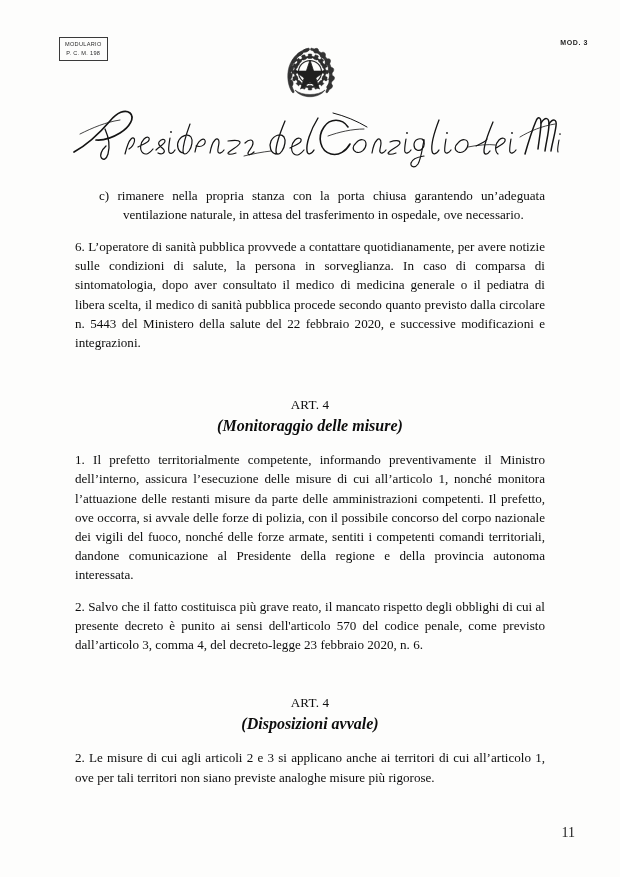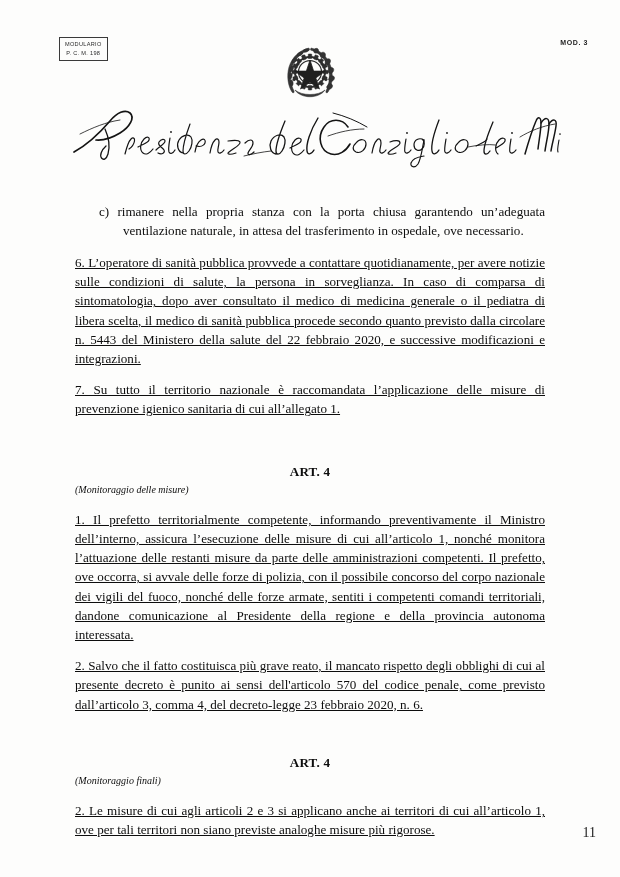--- a/index.html
+++ b/index.html
@@ -74,52 +74,51 @@
     top: 186px;
     width: 470px;
   }
   p.para {
     margin: 0 0 12.5px 0;
     font-size: 13.1px;
     line-height: 1.46;
     text-align: justify;
     text-justify: inter-word;
     hyphens: none;
-    text-decoration: underline;
   }
   p.para.tight { margin-bottom: 6.5px; }
   p.letter-item {
-    margin: 16px 0 13px 0;
+    margin: 0 0 13px 0;
     padding-left: 24px;
     text-indent: -24px;
     margin-left: 24px;
     font-size: 13.1px;
     line-height: 1.46;
     text-align: justify;
   }
   .art-head {
     text-align: center;
     font-size: 13.1px;
-    font-weight: bold;
+    font-weight: normal;
     margin: 22px 0 0 0;
     letter-spacing: 0.2px;
   }
   .art-sub {
-    text-align: left;
-    font-size: 10px;
-    font-weight: normal;
+    text-align: center;
+    font-size: 16px;
+    font-weight: bold;
     font-style: italic;
     margin: 4px 0 15px 0;
   }
   .spacer-7 { height: 7px; }
   .spacer-11 { height: 11px; }
 
   .page-number {
     position: absolute;
-    right: 24px;
+    right: 45px;
     bottom: 36px;
     font-size: 14px;
     color: #1a1a1a;
     text-align: center;
   }
 </style>
 </head>
 <body>
 
 <div class="page">
@@ -249,33 +248,32 @@
       </g>
     </svg>
   </div>
 
   <div class="body-wrap">
 
     <p class="letter-item">c) rimanere nella propria stanza con la porta chiusa garantendo un’adeguata ventilazione naturale, in attesa del trasferimento in ospedale, ove necessario.</p>
 
     <p class="para">6. L’operatore di sanità pubblica provvede a contattare quotidianamente, per avere notizie sulle condizioni di salute, la persona in sorveglianza. In caso di comparsa di sintomatologia, dopo aver consultato il medico di medicina generale o il pediatra di libera scelta, il medico di sanità pubblica procede secondo quanto previsto dalla circolare n. 5443 del Ministero della salute del 22 febbraio 2020, e successive modificazioni e integrazioni.</p>
 
-    <p class="para">7. Su tutto il territorio nazionale è raccomandata l’applicazione delle misure di prevenzione igienico sanitaria di cui all’allegato 1.</p>
 
     <div class="spacer-11"></div>
 
     <div class="art-head">ART. 4</div>
     <div class="art-sub">(Monitoraggio delle misure)</div>
 
     <p class="para">1. Il prefetto territorialmente competente, informando preventivamente il Ministro dell’interno, assicura l’esecuzione delle misure di cui all’articolo 1, nonché monitora l’attuazione delle restanti misure da parte delle amministrazioni competenti. Il prefetto, ove occorra, si avvale delle forze di polizia, con il possibile concorso del corpo nazionale dei vigili del fuoco, nonché delle forze armate, sentiti i competenti comandi territoriali, dandone comunicazione al Presidente della regione e della provincia autonoma interessata.</p>
     <p class="para">2. Salvo che il fatto costituisca più grave reato, il mancato rispetto degli obblighi di cui al presente decreto è punito ai sensi dell'articolo 570 del codice penale, come previsto dall’articolo 3, comma 4, del decreto-legge 23 febbraio 2020, n. 6.</p>
 
     <div class="spacer-7"></div>
 
     <div class="art-head">ART. 4</div>
-    <div class="art-sub">(Monitoraggio finali)</div>
+    <div class="art-sub">(Disposizioni avvale)</div>
 
     <p class="para tight">2. Le misure di cui agli articoli 2 e 3 si applicano anche ai territori di cui all’articolo 1, ove per tali territori non siano previste analoghe misure più rigorose.</p>
 
   </div>
 
   <div class="page-number">11</div>
 </div>
 
 </body></html>

